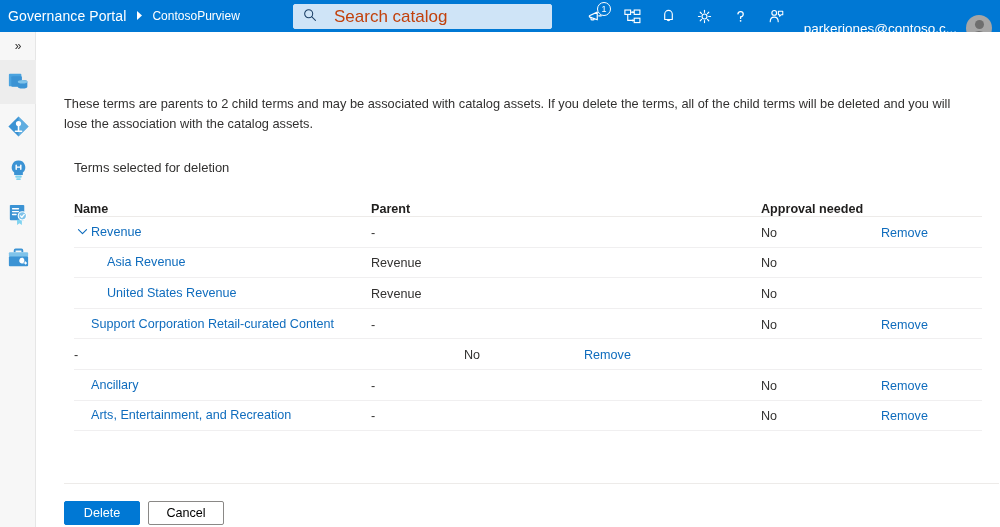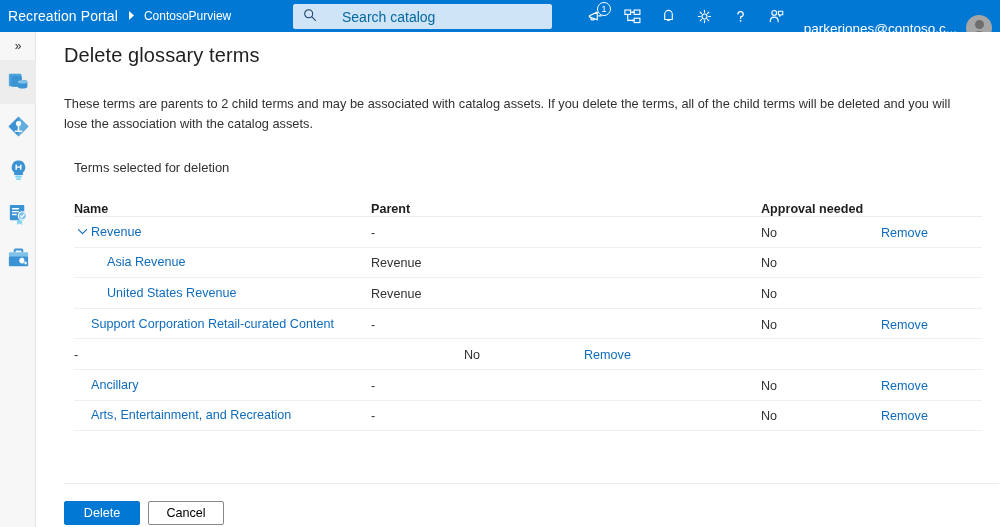--- a/index.html
+++ b/index.html
@@ -25,21 +25,21 @@
   }
   .brand-product { color: #ffffff; font-size: 12px; white-space: nowrap; }
 
   .searchbox {
     position: absolute; left: 293px; top: 4px; width: 259px; height: 25px;
     background: #cfe4f7; border: 1px solid #cfe4f7; border-radius: 2px;
     display: flex; align-items: center; padding-left: 9px; cursor: text;
   }
   .searchbox .mag { flex: 0 0 auto; display: block; }
   .search-placeholder {
-    color: #0369a1; font-size: 14px; margin-left: 25px; user-select: none;
+    color: #c2410c; font-size: 17px; margin-left: 17px; user-select: none;
   }
 
   .hdr-icons {
     position: absolute; left: 578px; top: 0; height: 32px;
     display: flex; align-items: center;
   }
   .hdr-icon {
     position: relative; width: 36px; height: 32px;
     display: flex; align-items: center; justify-content: center; cursor: pointer;
   }
@@ -161,21 +161,21 @@
   }
 </style>
 </head>
 <body>
 
 <div id="app">
 
   <div class="topbar">
 
     <div class="brand-wrap">
-      <span class="brand-portal">Recreation Portal</span>
+      <span class="brand-portal">Governance Portal</span>
       <span class="brand-sep">
         <svg width="7" height="9" viewBox="0 0 7 9">
             <path d="M1 0 L6 4.5 L1 9 Z" fill="#ffffff"></path>
           </svg>
       </span>
       <span class="brand-product">ContosoPurview</span>
     </div>
 
     <div class="searchbox">
       <span class="mag">
@@ -318,21 +318,20 @@
           <rect x="3" y="6.5" width="20" height="5" rx="1" fill="#7fc3ea"></rect>
           <rect x="3" y="11" width="20" height="10" rx="1" fill="#3b93d4"></rect>
           <path d="M17.5 12.3 A3 3 0 1 0 19.8 15.6 L22 17.8 L20.4 19.4 L18.2 17.2 A3 3 0 0 0 17.5 12.3 Z" fill="#ffffff"></path>
         </svg>
       </span>
     </div>
   </div>
 
   <div class="panel">
 
-    <div class="page-title">Delete glossary terms</div>
 
     <div class="desc">These terms are parents to 2 child terms and may be associated with catalog assets. If you delete the terms, all of the child terms will be deleted and you will lose the association with the catalog assets.</div>
 
     <div class="section-label">Terms selected for deletion</div>
 
     <div class="table">
       <div class="thead">
         <div class="th c-name">Name</div>
         <div class="th c-parent">Parent</div>
         <div class="th c-appr">Approval needed</div>

